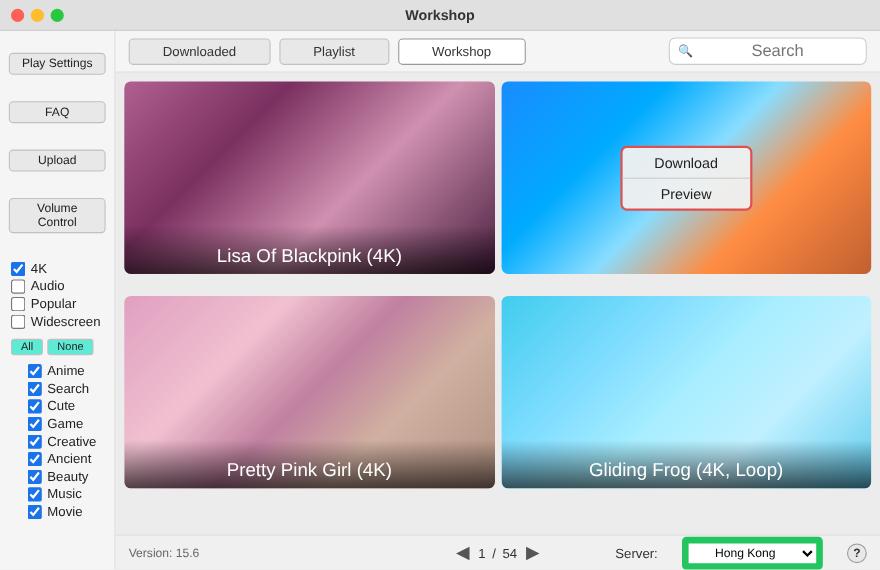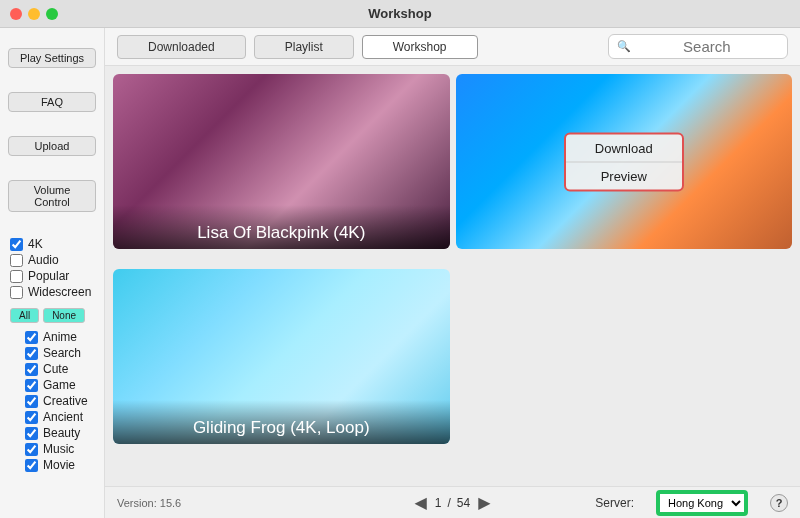--- a/index.html
+++ b/index.html
@@ -298,22 +298,22 @@
     .server-section {
       margin-left: auto;
       display: flex;
       align-items: center;
       gap: 22px;
       font-size: 12px;
       color: #333;
     }
     .server-select {
       font-size: 11px;
-      padding: 2px 4px;
-      border: 4px solid #22c55e;
+      padding: 2px 20px;
+      border: 6px solid #22c55e;
       border-radius: 4px;
       background: #fff;
       cursor: pointer;
     }
     .help-btn {
       width: 18px;
       height: 18px;
       border-radius: 50%;
       border: 1px solid #999;
       background: #e8e8e8;
@@ -436,20 +436,23 @@
         <div class="grid-label">Lisa Of Blackpink (4K)</div>
       </div>
 
       <div class="grid-item img-goku">
         <div class="item-overlay">
           <button class="overlay-btn">Download</button>
           <button class="overlay-btn">Preview</button>
         </div>
       </div>
 
+      <div class="grid-item img-sailor">
+        <div class="grid-label">Pretty Pink Girl (4K)</div>
+      </div>
 
       <div class="grid-item img-frog">
         <div class="grid-label">Gliding Frog (4K, Loop)</div>
       </div>
 
     </div>
 
     <div class="bottom-bar">
       <div class="bottom-bar-relative">
         <span class="version">Version: 15.6</span>

